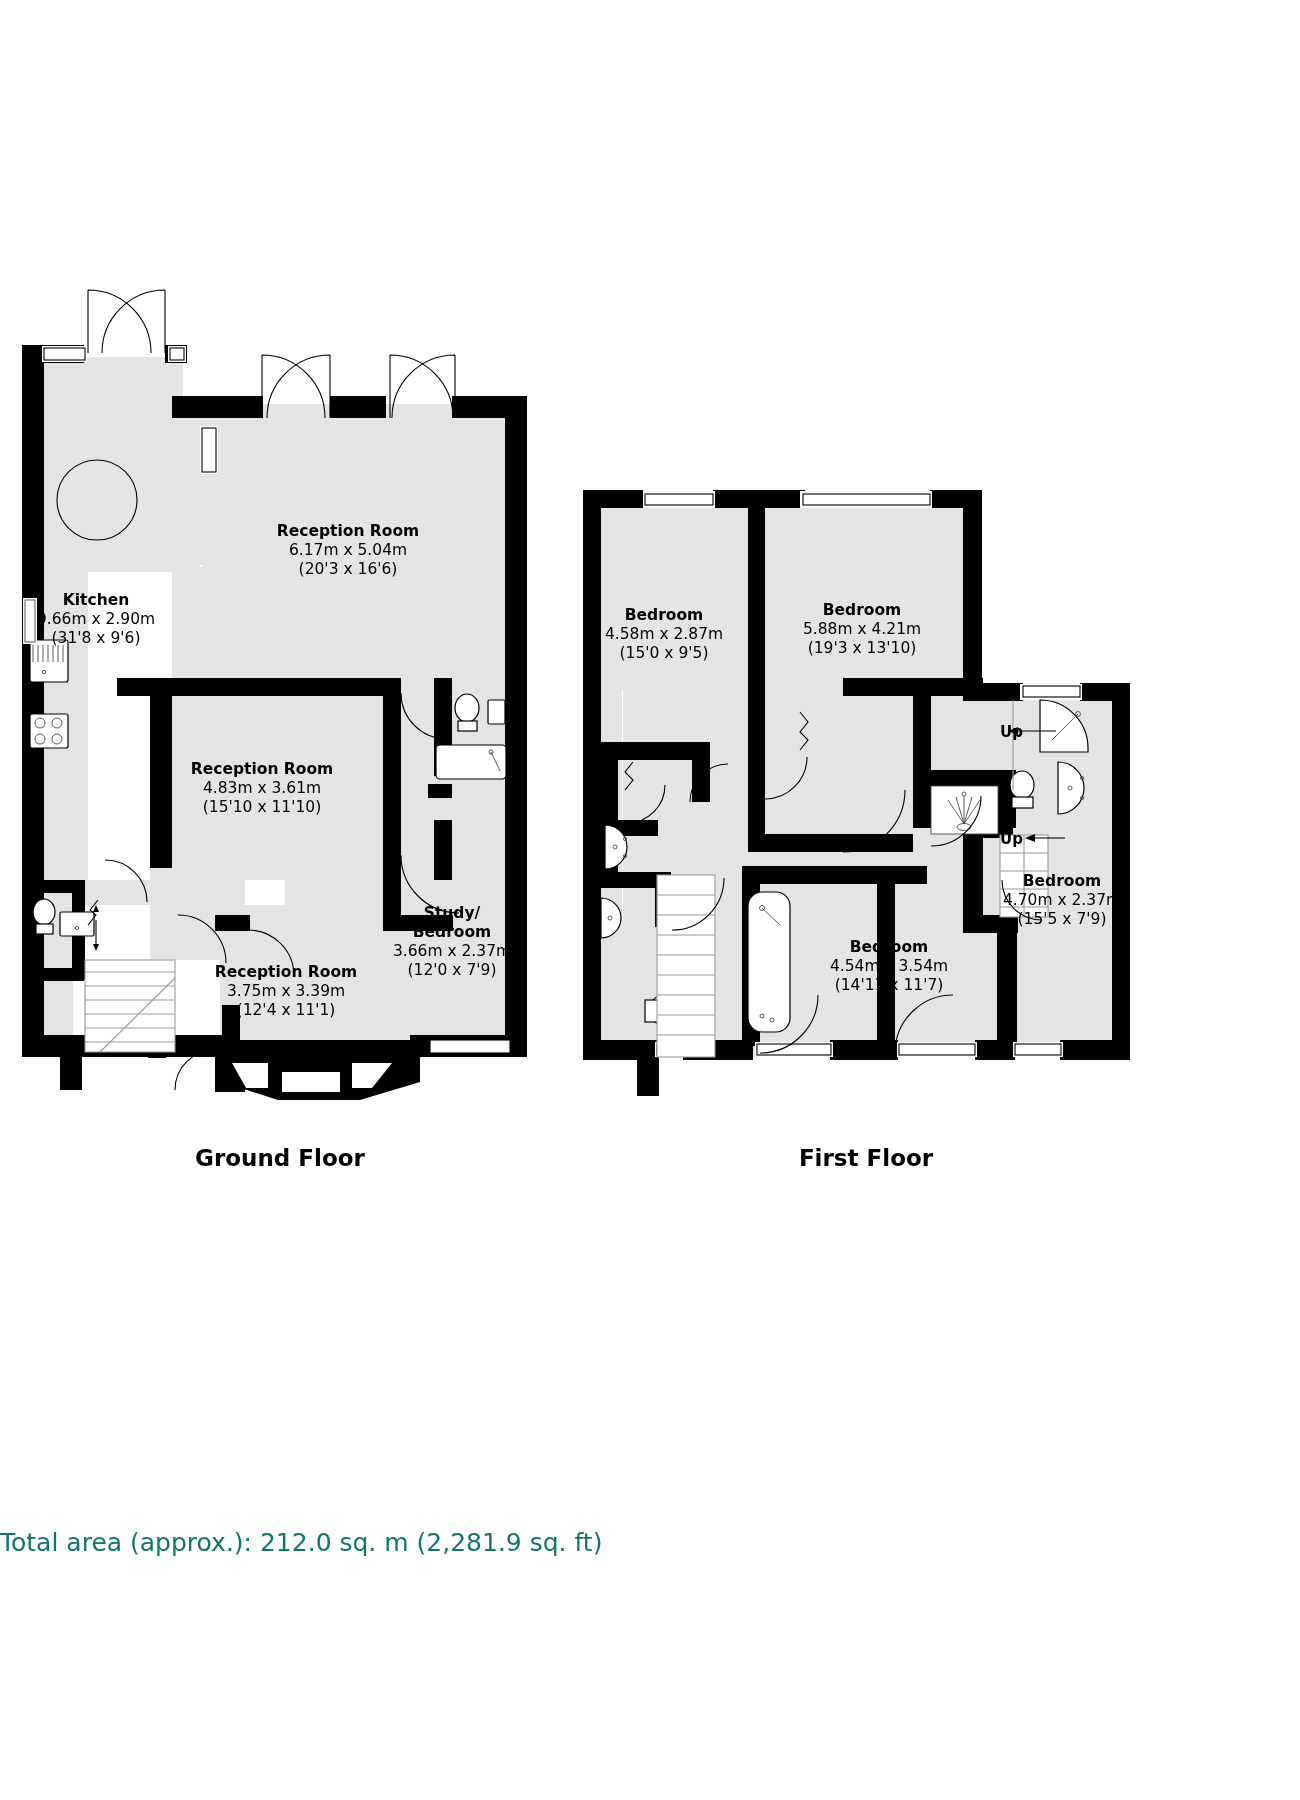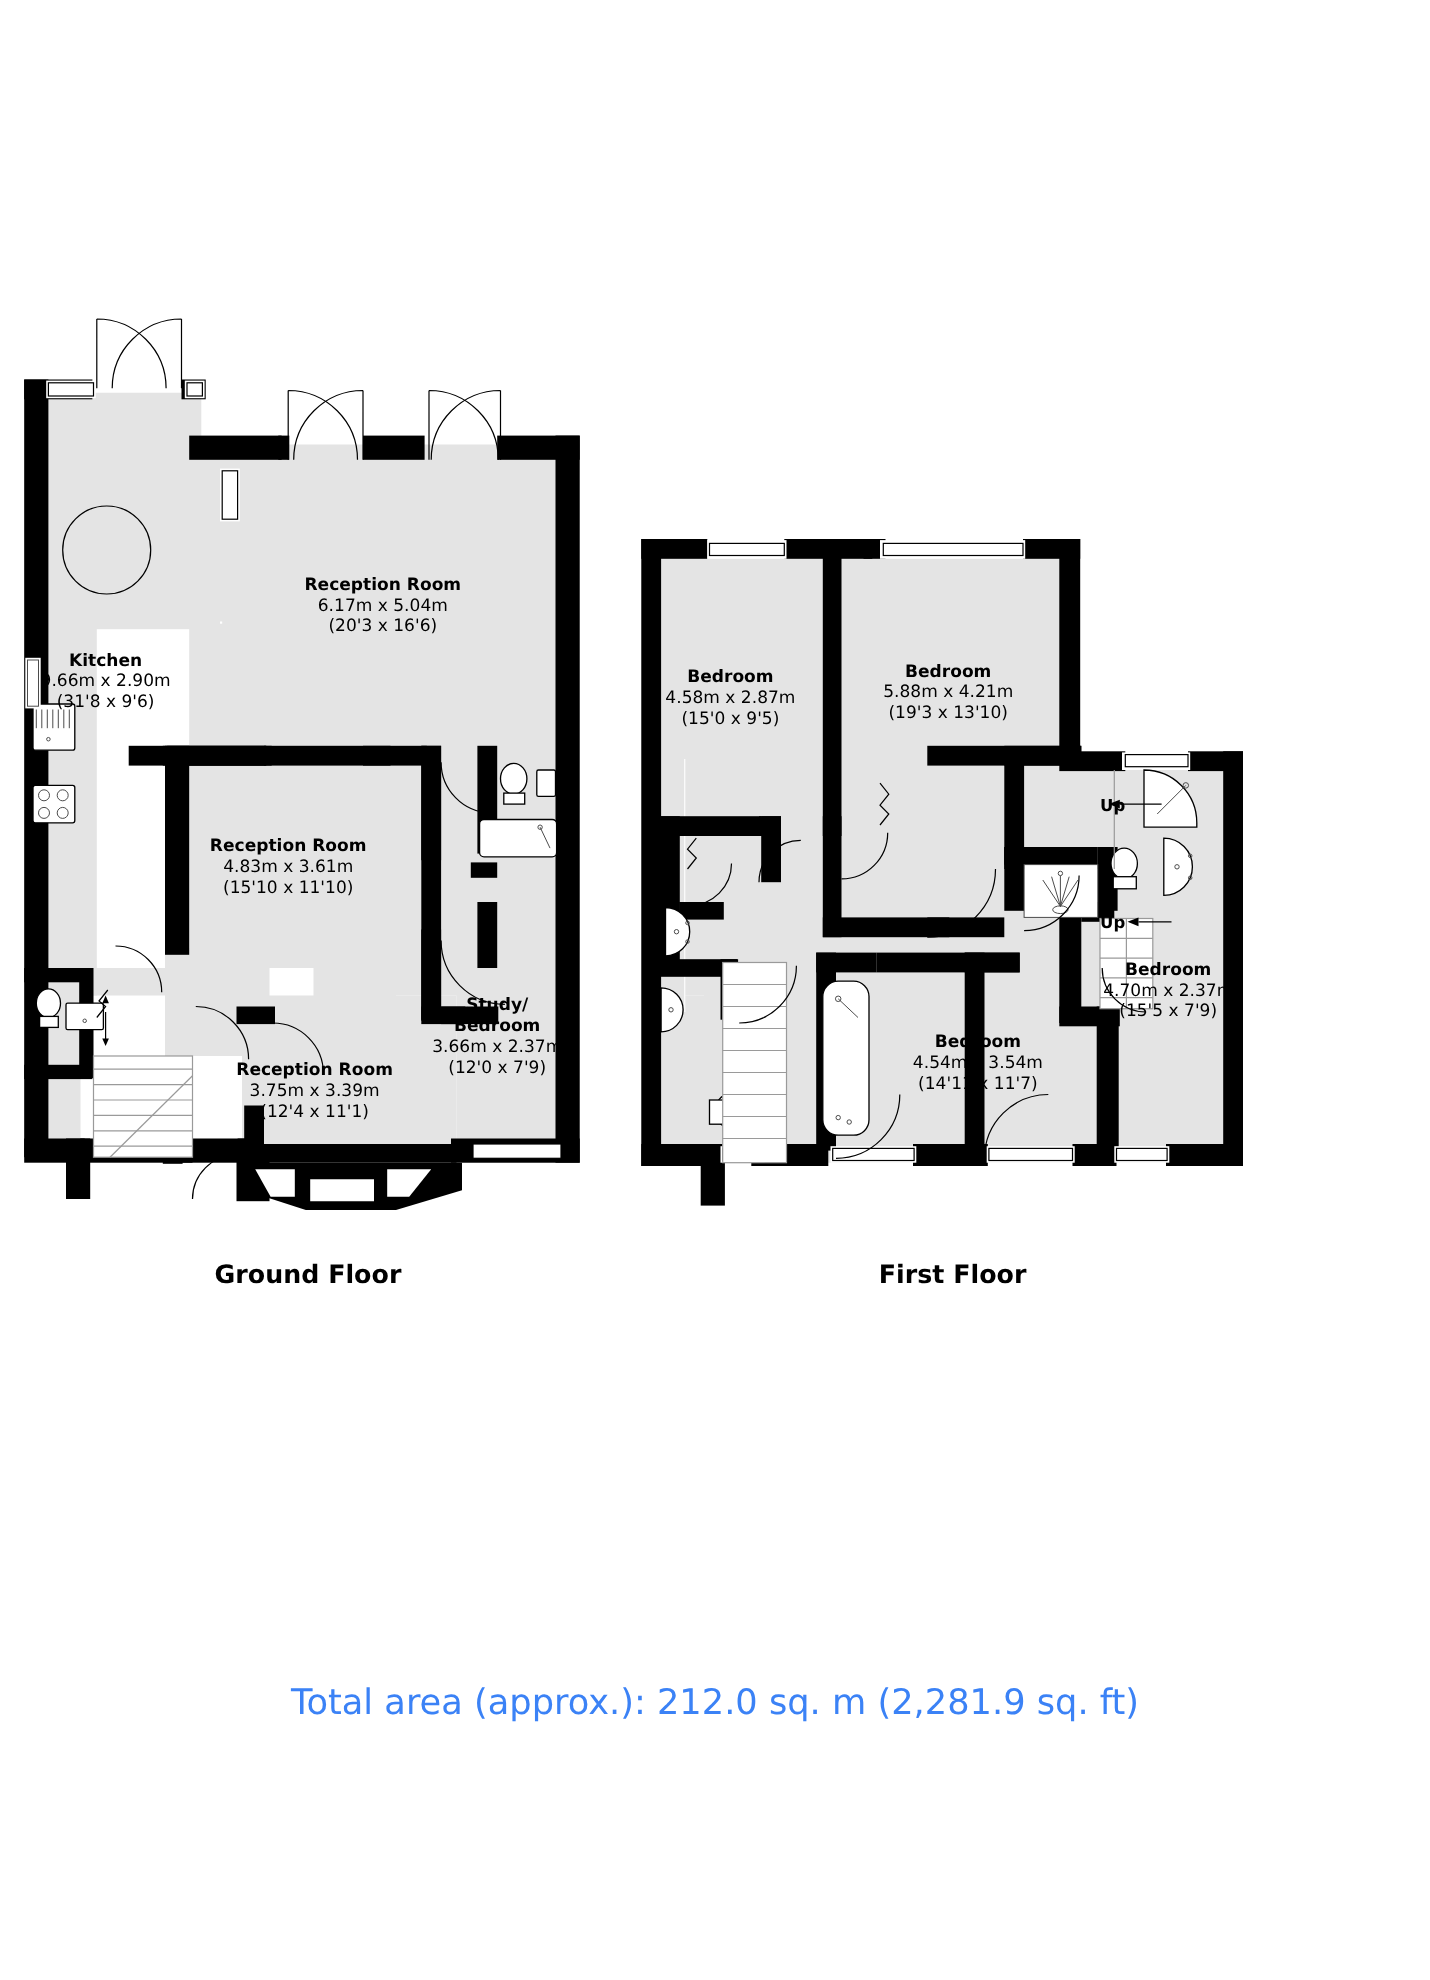--- a/index.html
+++ b/index.html
@@ -59,24 +59,24 @@
     font-size: 15px;
     font-weight: bold;
     text-anchor: start;
     fill: #000000;
   }
   .footer {
     position: absolute;
     left: 0;
     top: 1528px;
     width: 1300px;
-    text-align: center;
-    font-size: 32px;
+    text-align: left;
+    font-size: 25px;
     font-family: "DejaVu Sans", "Liberation Sans", sans-serif;
-    color: #3b82f6;
+    color: #0f766e;
   }
 </style>
 </head>
 <body>
 
 <div id="plan-root">
 
   <svg class="floorplan" width="1300" height="1800" viewBox="0 0 1300 1800">
 
     <g>

